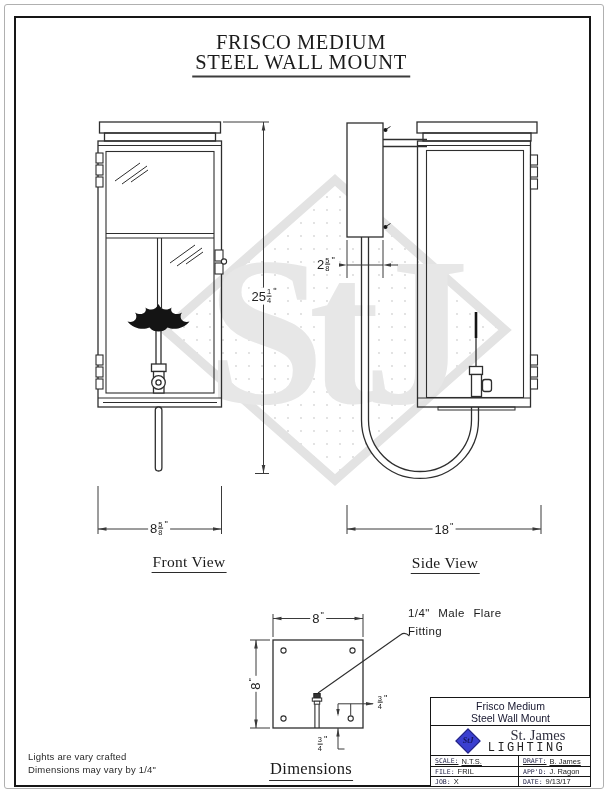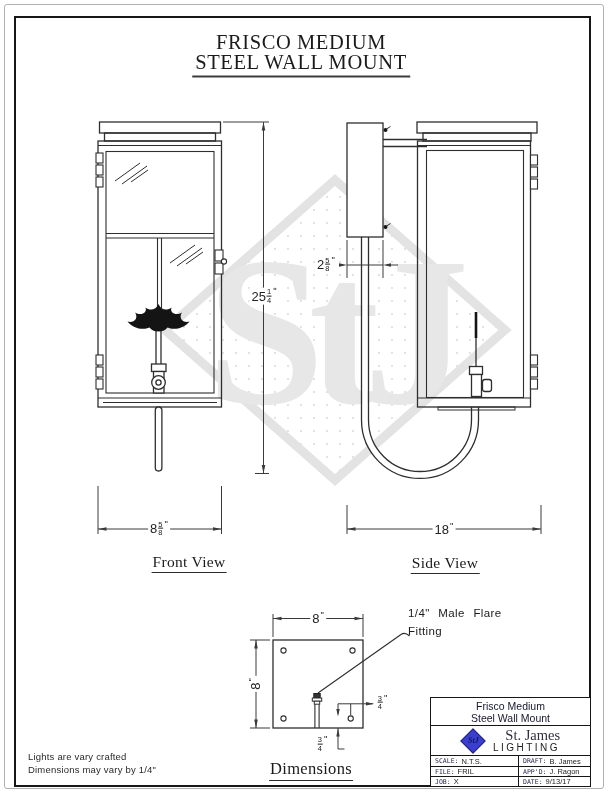--- a/index.html
+++ b/index.html
@@ -32,25 +32,25 @@
   .tb-name{height:28px;display:flex;flex-direction:column;align-items:center;justify-content:center;
       font-size:10.5px;line-height:12px;color:#16162e;border-bottom:1.5px solid #161616;}
   .tb-brand{height:30px;display:flex;align-items:center;justify-content:center;gap:7px;
       border-bottom:1.5px solid #161616;}
   .logo{position:relative;width:25px;height:25px;flex:0 0 auto;}
   .logo .dshape{position:absolute;inset:3.5px;transform:rotate(45deg);background:#3a3fd0;border:1.5px solid #23237c;}
   .logo .ltext{position:absolute;inset:0;display:flex;align-items:center;justify-content:center;
       font-family:"Liberation Serif",serif;font-style:italic;font-weight:bold;font-size:8px;color:#15155e;}
   .brand-txt{display:flex;flex-direction:column;align-items:flex-end;}
   .brand-name{font-family:"Liberation Serif",serif;font-size:14.5px;color:#30303f;line-height:15px;}
-  .brand-sub{font-family:Liberation Sans, sans-serif;font-size:10px;letter-spacing:2.5px;color:#202020;line-height:10px;}
+  .brand-sub{font-family:Liberation Mono, monospace;font-size:12px;letter-spacing:2.5px;color:#202020;line-height:10px;}
   .tb-grid{flex:1;display:grid;grid-template-columns:87px 1fr;grid-auto-rows:1fr;}
   .tb-cell{display:flex;align-items:center;padding-left:4px;gap:3px;border-top:1px solid #161616;overflow:hidden;}
   .tb-cell.c2{border-left:1px solid #161616;}
-  .tb-cell:nth-child(1),.tb-cell:nth-child(2){border-top:none;}
+  .tb-cell:nth-child(1),.tb-cell:nth-child(2){border-top:none;text-decoration:underline;}
   .tb-label{font-family:"DejaVu Sans Mono",monospace;font-size:6.5px;color:#26264a;}
   .tb-value{font-size:7.5px;color:#1d1d1d;}
 </style>
 </head>
 <body>
 
 <div id="page">
   <div class="page-edge"></div>
   <div class="frame"></div>
 

